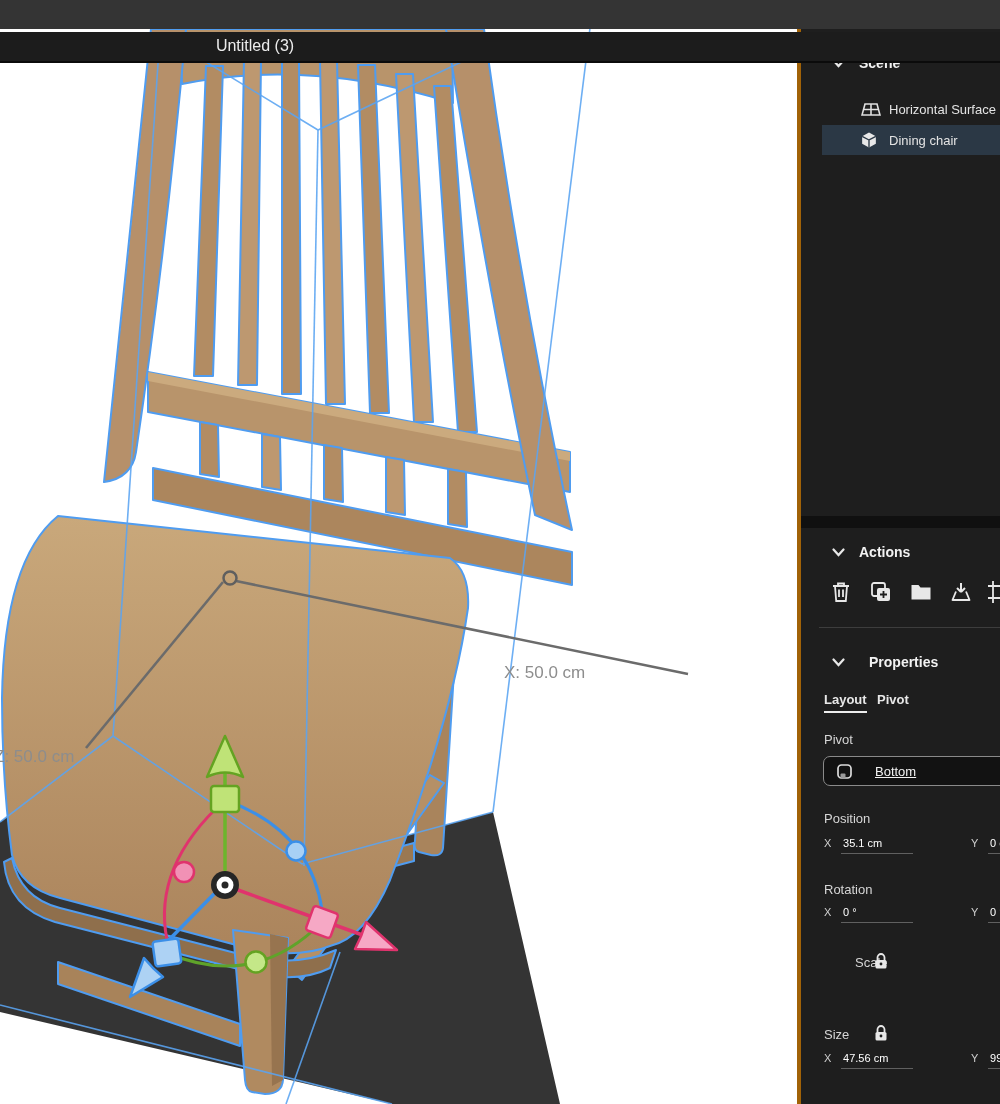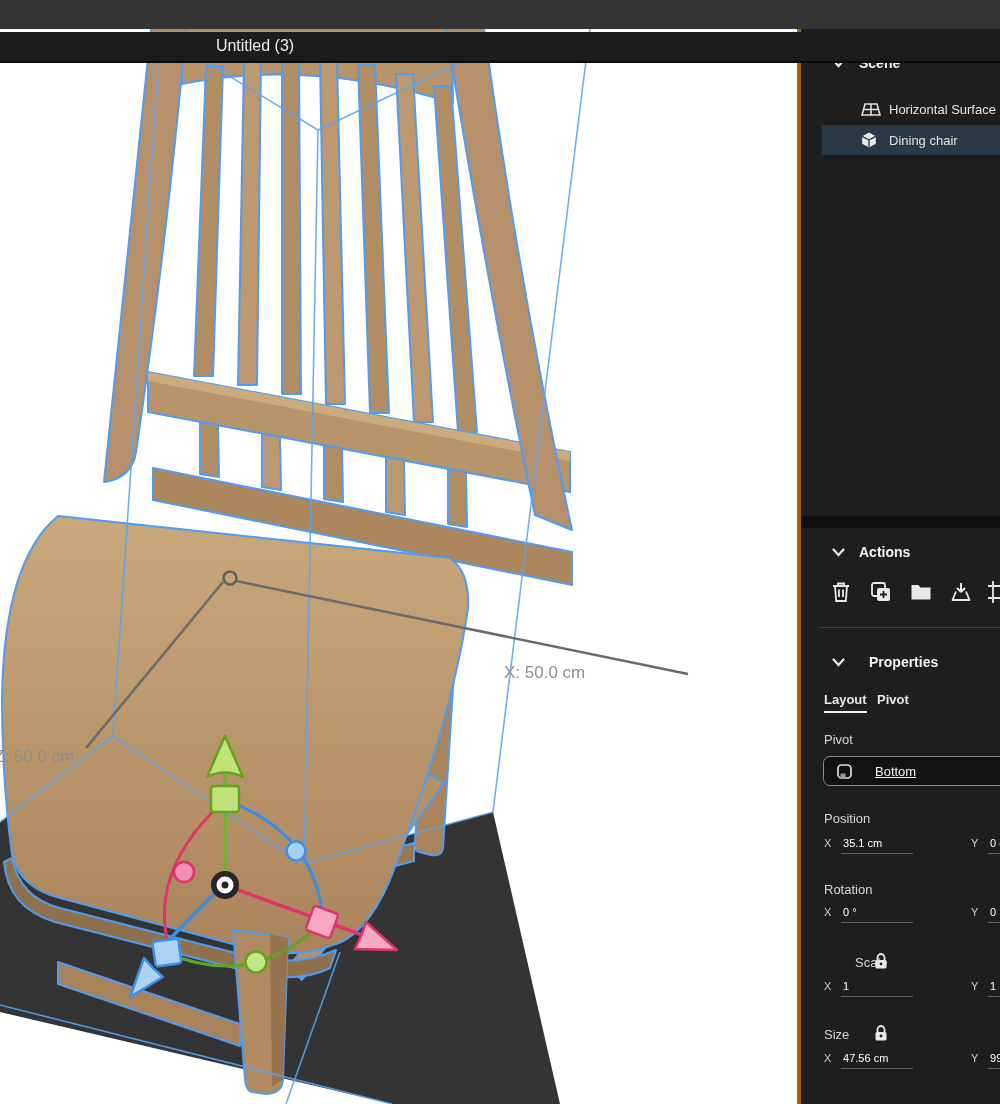--- a/index.html
+++ b/index.html
@@ -256,28 +256,20 @@
         <span class="val">0 °</span>
       </span>
     </div>
 
     <div class="p-abs p-label" style="left:38px;top:925px;margin-left:16px;">Scale</div>
     <svg class="p-abs lock" style="top:923px;" width="16" height="18" viewBox="0 0 16 18">
       <path d="M4.5,8 V5.5 a3.5,3.5 0 0 1 7,0 V8" fill="none" stroke="#e8e8e8" stroke-width="1.8"></path>
       <rect x="2.5" y="8" width="11" height="8.5" rx="1.5" fill="#e8e8e8"></rect>
       <circle cx="8" cy="12" r="1.4" fill="#1e1e1e"></circle>
     </svg>
-    <div class="prop-row" style="top:951px;">
-      <span class="axis">X</span>
-      <span class="val">1</span>
-      <span class="ycol">
-        <span class="axis">Y</span>
-        <span class="val">1</span>
-      </span>
-    </div>
 
     <div class="p-abs p-label" style="left:23px;top:997px;">Size</div>
     <svg class="p-abs lock" style="top:995px;" width="16" height="18" viewBox="0 0 16 18">
       <path d="M4.5,8 V5.5 a3.5,3.5 0 0 1 7,0 V8" fill="none" stroke="#e8e8e8" stroke-width="1.8"></path>
       <rect x="2.5" y="8" width="11" height="8.5" rx="1.5" fill="#e8e8e8"></rect>
       <circle cx="8" cy="12" r="1.4" fill="#1e1e1e"></circle>
     </svg>
     <div class="prop-row" style="top:1023px;">
       <span class="axis">X</span>
       <span class="val">47.56 cm</span>

